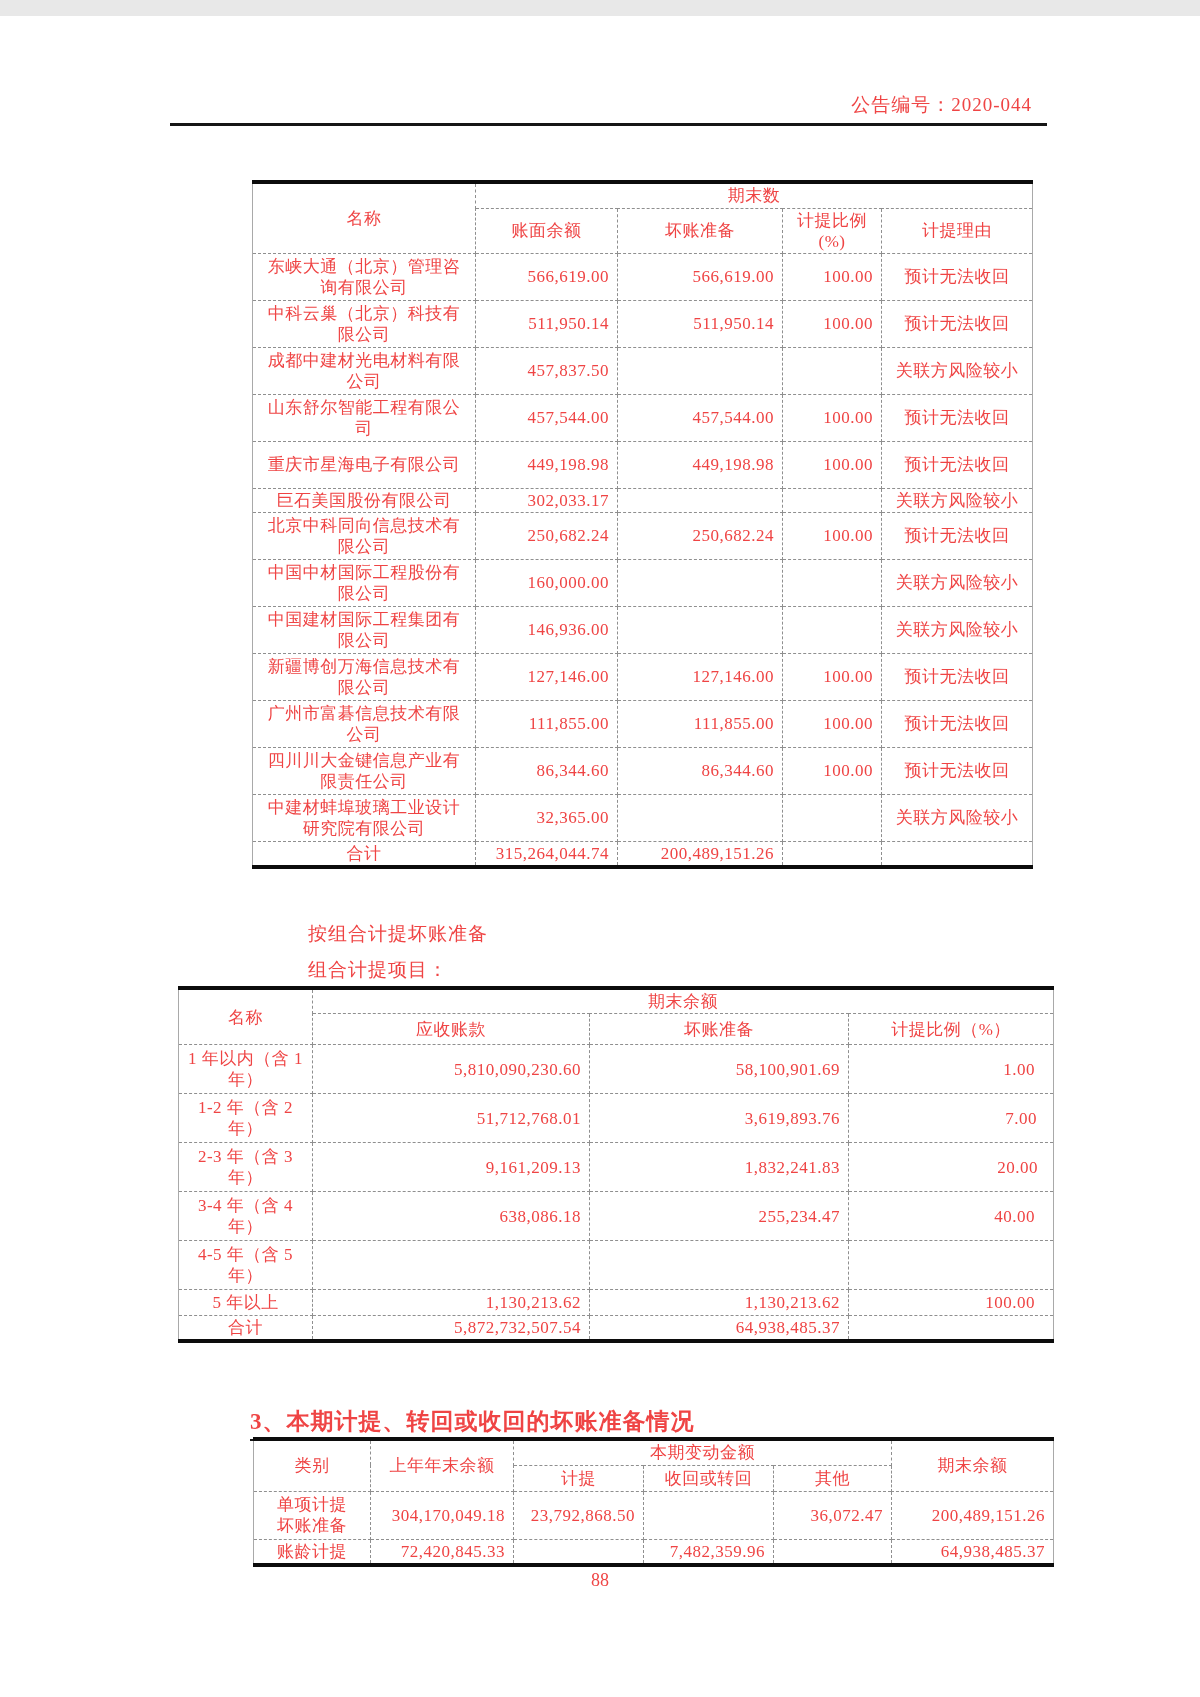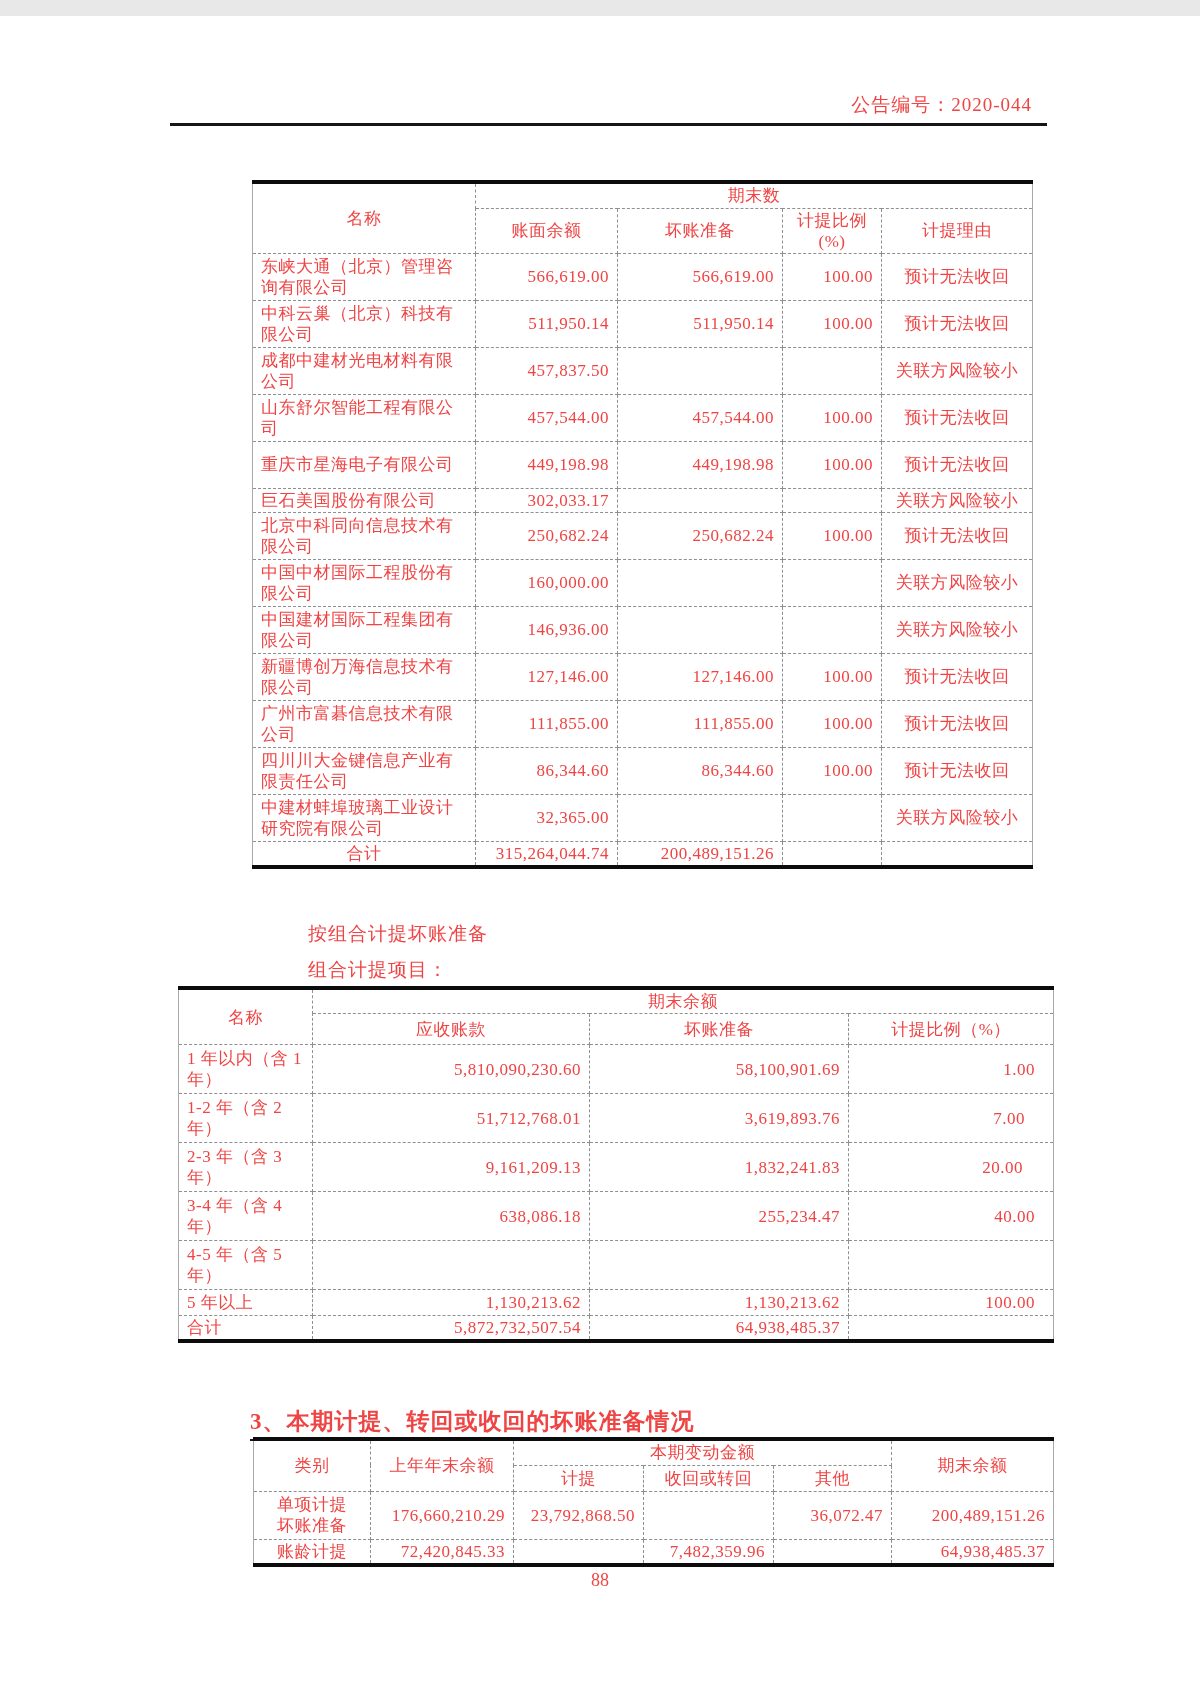--- a/index.html
+++ b/index.html
@@ -22,21 +22,21 @@
     font-size:17px; letter-spacing:0.5px;
     border-top:4px solid #0c0c0c; border-bottom:4px solid #0c0c0c;
     border-left:1px solid #a9a9a9; border-right:1px solid #a9a9a9;
   }
   table.t td{
     border:1px dashed #8f8f8f;
     vertical-align:middle; line-height:21px; padding:1px 8px;
     overflow:hidden;
   }
   .c{text-align:center;}
-  .name{text-align:left; padding-left:13px;}
+  .name{text-align:center; padding-left:13px;}
   .num{text-align:right; padding-right:10px;}
   .pre{white-space:pre-line;}
   .t1{left:252px; top:164px; width:780px;}
   .t2{left:178px; top:970px; width:875px;}
   .t3{left:253px; top:1421px; width:800px;}
   .rA{height:26px;} .rB{height:44px;padding-left:34px;} .r2{height:47px;} .r1{height:23px;}
   .s2A{height:25px;} .s2B{height:31px;} .s2r{height:49px;} .s2one{height:26px;} .s2tot{height:24px;}
   .s3A{height:26px;} .s3B{height:26px;} .s3r1{height:48px;} .s3r2{height:25px;}
   .group-line{
     position:absolute; left:308px; font-size:19px; letter-spacing:1px;
@@ -204,27 +204,27 @@
     <tr class="s2r">
       <td class="name">1 年以内（含 1 年）</td>
       <td class="num">5,810,090,230.60</td>
       <td class="num">58,100,901.69</td>
       <td class="num" style="padding-right:18px">1.00</td>
     </tr>
     <tr class="s2r">
       <td class="name">1-2 年（含 2 年）</td>
       <td class="num">51,712,768.01</td>
       <td class="num">3,619,893.76</td>
-      <td class="num" style="padding-right:28px">7.00</td>
+      <td class="num" style="padding-right:16px">7.00</td>
     </tr>
     <tr class="s2r">
       <td class="name">2-3 年（含 3 年）</td>
       <td class="num">9,161,209.13</td>
       <td class="num">1,832,241.83</td>
-      <td class="num" style="padding-right:30px">20.00</td>
+      <td class="num" style="padding-right:15px">20.00</td>
     </tr>
     <tr class="s2r">
       <td class="name">3-4 年（含 4 年）</td>
       <td class="num">638,086.18</td>
       <td class="num">255,234.47</td>
       <td class="num" style="padding-right:18px">40.00</td>
     </tr>
     <tr class="s2r">
       <td class="name">4-5 年（含 5 年）</td>
       <td class="num"></td>
@@ -265,21 +265,21 @@
       <td class="c" rowspan="2">期末余额</td>
     </tr>
     <tr class="s3B">
       <td class="c">计提</td>
       <td class="c">收回或转回</td>
       <td class="c">其他</td>
     </tr>
     <tr class="s3r1">
       <td class="c pre">单项计提
 坏账准备</td>
-      <td class="num">176,660,210.29</td>
+      <td class="num">304,170,049.18</td>
       <td class="num">23,792,868.50</td>
       <td class="num"></td>
       <td class="num">36,072.47</td>
       <td class="num">200,489,151.26</td>
     </tr>
     <tr class="s3r2">
       <td class="c">账龄计提</td>
       <td class="num">72,420,845.33</td>
       <td class="num"></td>
       <td class="num">7,482,359.96</td>

